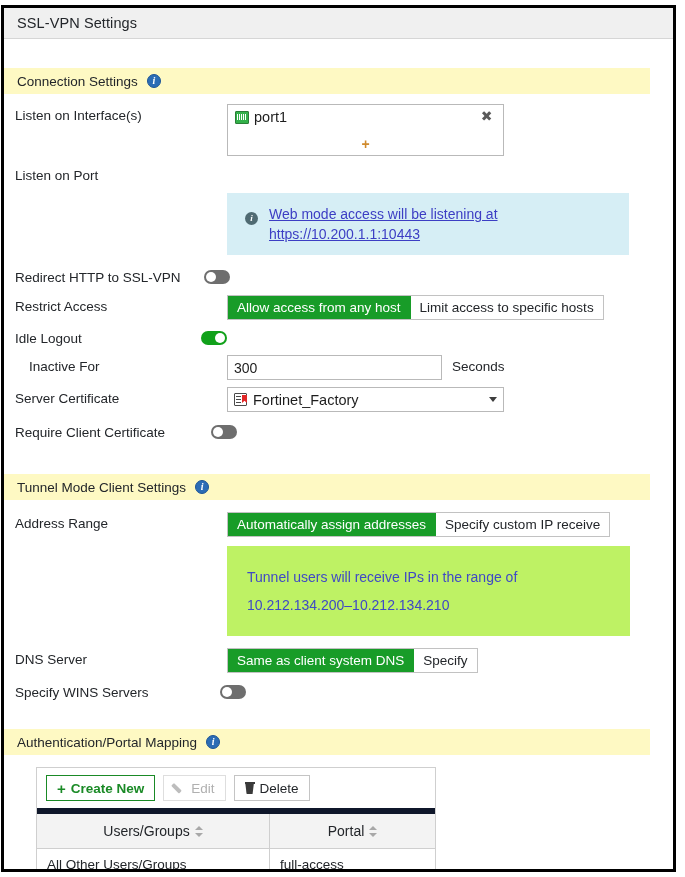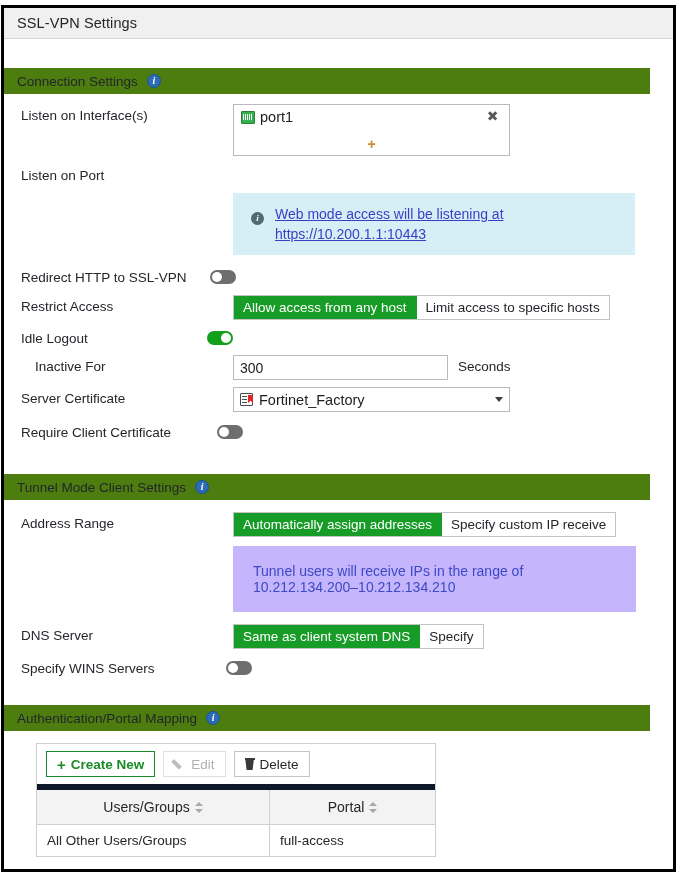--- a/index.html
+++ b/index.html
@@ -55,21 +55,21 @@
   }
   .titlebar .title {
     font-size: 14.5px;
     color: #23262a;
     letter-spacing: .1px;
   }
 
   
   .section-head {
     height: 26px;
-    background: #4d7c0f;
+    background: #fef9c3;
     display: flex;
     align-items: center;
     box-sizing: border-box;
     padding-left: 13px;
     margin-right: 23px;
   }
   .section-head .sh-label {
     font-size: 13.5px;
     color: #23262a;
   }
@@ -92,21 +92,21 @@
     line-height: 1;
     margin-left: 9px;
     flex: none;
     box-sizing: border-box;
   }
 
   
   .row {
     display: flex;
     align-items: flex-start;
-    padding-left: 17px;
+    padding-left: 11px;
     box-sizing: border-box;
   }
   .row .lbl {
     width: 212px;
     flex: none;
     font-size: 13.5px;
     color: #23262a;
     padding-top: 4px;
     box-sizing: border-box;
   }
@@ -215,25 +215,25 @@
     box-sizing: border-box;
   }
   .infobox a {
     color: #3c3ec4;
     font-size: 14px;
     line-height: 20px;
     text-decoration: underline;
   }
   .infobox.tunnel {
     width: 403px;
-    background: #c4b5fd;
+    background: #bef264;
     padding: 17px 14px 17px 20px;
     color: #3f49c5;
     font-size: 14px;
-    line-height: 16px;
+    line-height: 28px;
     display: block;
   }
 
   
   .toggle {
     width: 26px;
     height: 14px;
     border-radius: 7px;
     position: relative;
     display: inline-block;

